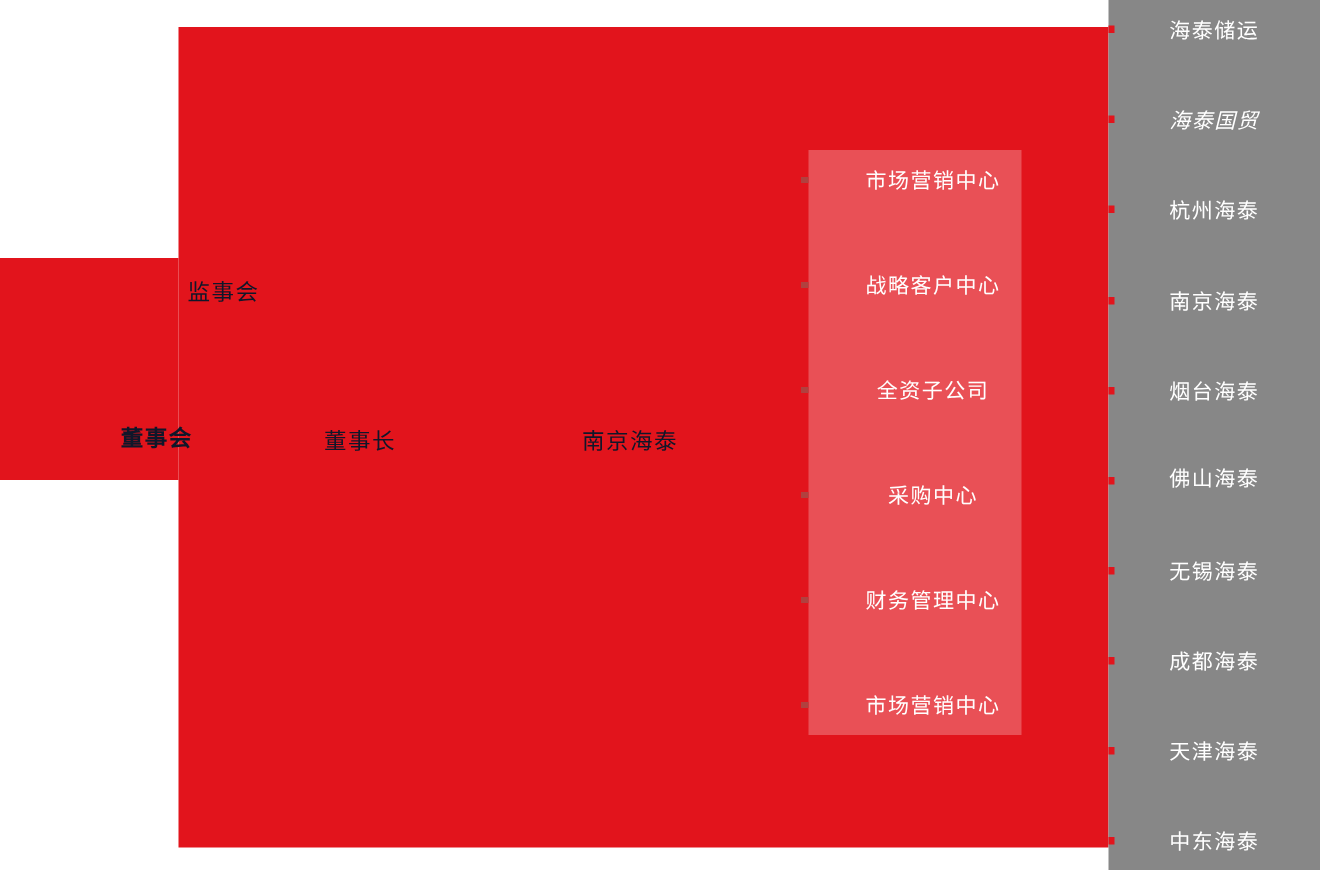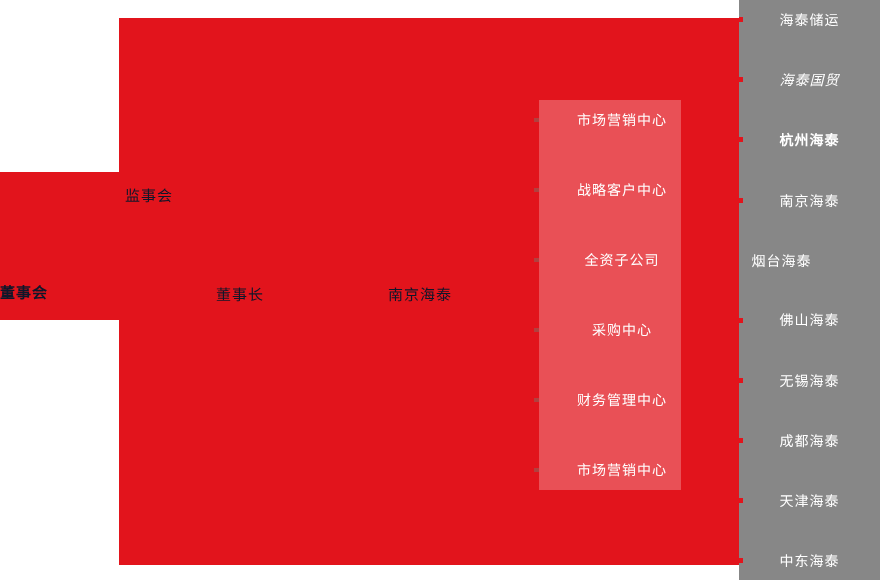--- a/index.html
+++ b/index.html
@@ -52,22 +52,23 @@
     color: #0f172a;
     font-size: 15px;
     line-height: 1;
     letter-spacing: 1px;
     white-space: nowrap;
   }
   .node-board {
     left: 0;
     top: 285px;
     width: 119px;
-    text-align: left;
+    text-align: center;
     font-weight: bold;
+    padding-left: 45px;
   }
   .node-supervisor {
     left: 125px;
     top: 188px;
     text-align: left;
   }
   .node-chairman {
     left: 180px;
     top: 287px;
     width: 120px;
@@ -160,23 +161,23 @@
       <div class="overlay-item" style="left: 539px; top: 253px; position: absolute;"><span class="overlay-tick" style="top: 5px;"></span><span>全资子公司</span></div>
       <div class="overlay-item" style="left: 539px; top: 323px; position: absolute;"><span class="overlay-tick" style="top: 5px;"></span><span>采购中心</span></div>
       <div class="overlay-item" style="left: 539px; top: 393px; position: absolute;"><span class="overlay-tick" style="top: 5px;"></span><span>财务管理中心</span></div>
       <div class="overlay-item" style="left: 539px; top: 463px; position: absolute;"><span class="overlay-tick" style="top: 5px;"></span><span>市场营销中心</span></div>
     </div>
 
   <div class="sidebar"></div>
   <div id="sidebar-list">
       <div class="sidebar-item" style="position: absolute; left: 739px; top: 13px;"><span class="sidebar-tick" style="top: 4px;"></span><span>海泰储运</span></div>
       <div class="sidebar-item" style="position: absolute; left: 739px; top: 73px; font-style: italic;"><span class="sidebar-tick" style="top: 4px;"></span><span>海泰国贸</span></div>
-      <div class="sidebar-item" style="position: absolute; left: 739px; top: 133px; font-weight: bold;"><span class="sidebar-tick" style="top: 4px;"></span><span>杭州海泰</span></div>
+      <div class="sidebar-item" style="position: absolute; left: 739px; top: 133px;"><span class="sidebar-tick" style="top: 4px;"></span><span>杭州海泰</span></div>
       <div class="sidebar-item" style="position: absolute; left: 739px; top: 194px;"><span class="sidebar-tick" style="top: 4px;"></span><span>南京海泰</span></div>
-      <div class="sidebar-item" style="position: absolute; left: 711px; top: 254px;"><span class="sidebar-tick" style="top: 4px;"></span><span>烟台海泰</span></div>
+      <div class="sidebar-item" style="position: absolute; left: 739px; top: 254px;"><span class="sidebar-tick" style="top: 4px;"></span><span>烟台海泰</span></div>
       <div class="sidebar-item" style="position: absolute; left: 739px; top: 314px; font-family: Liberation Serif, serif;"><span class="sidebar-tick" style="top: 4px;"></span><span>佛山海泰</span></div>
       <div class="sidebar-item" style="position: absolute; left: 739px; top: 374px;"><span class="sidebar-tick" style="top: 4px;"></span><span>无锡海泰</span></div>
       <div class="sidebar-item" style="position: absolute; left: 739px; top: 434px;"><span class="sidebar-tick" style="top: 4px;"></span><span>成都海泰</span></div>
       <div class="sidebar-item" style="position: absolute; left: 739px; top: 494px;"><span class="sidebar-tick" style="top: 4px;"></span><span>天津海泰</span></div>
       <div class="sidebar-item" style="position: absolute; left: 739px; top: 554px;"><span class="sidebar-tick" style="top: 4px;"></span><span>中东海泰</span></div>
     </div>
 
 </div>
 
 </body></html>

